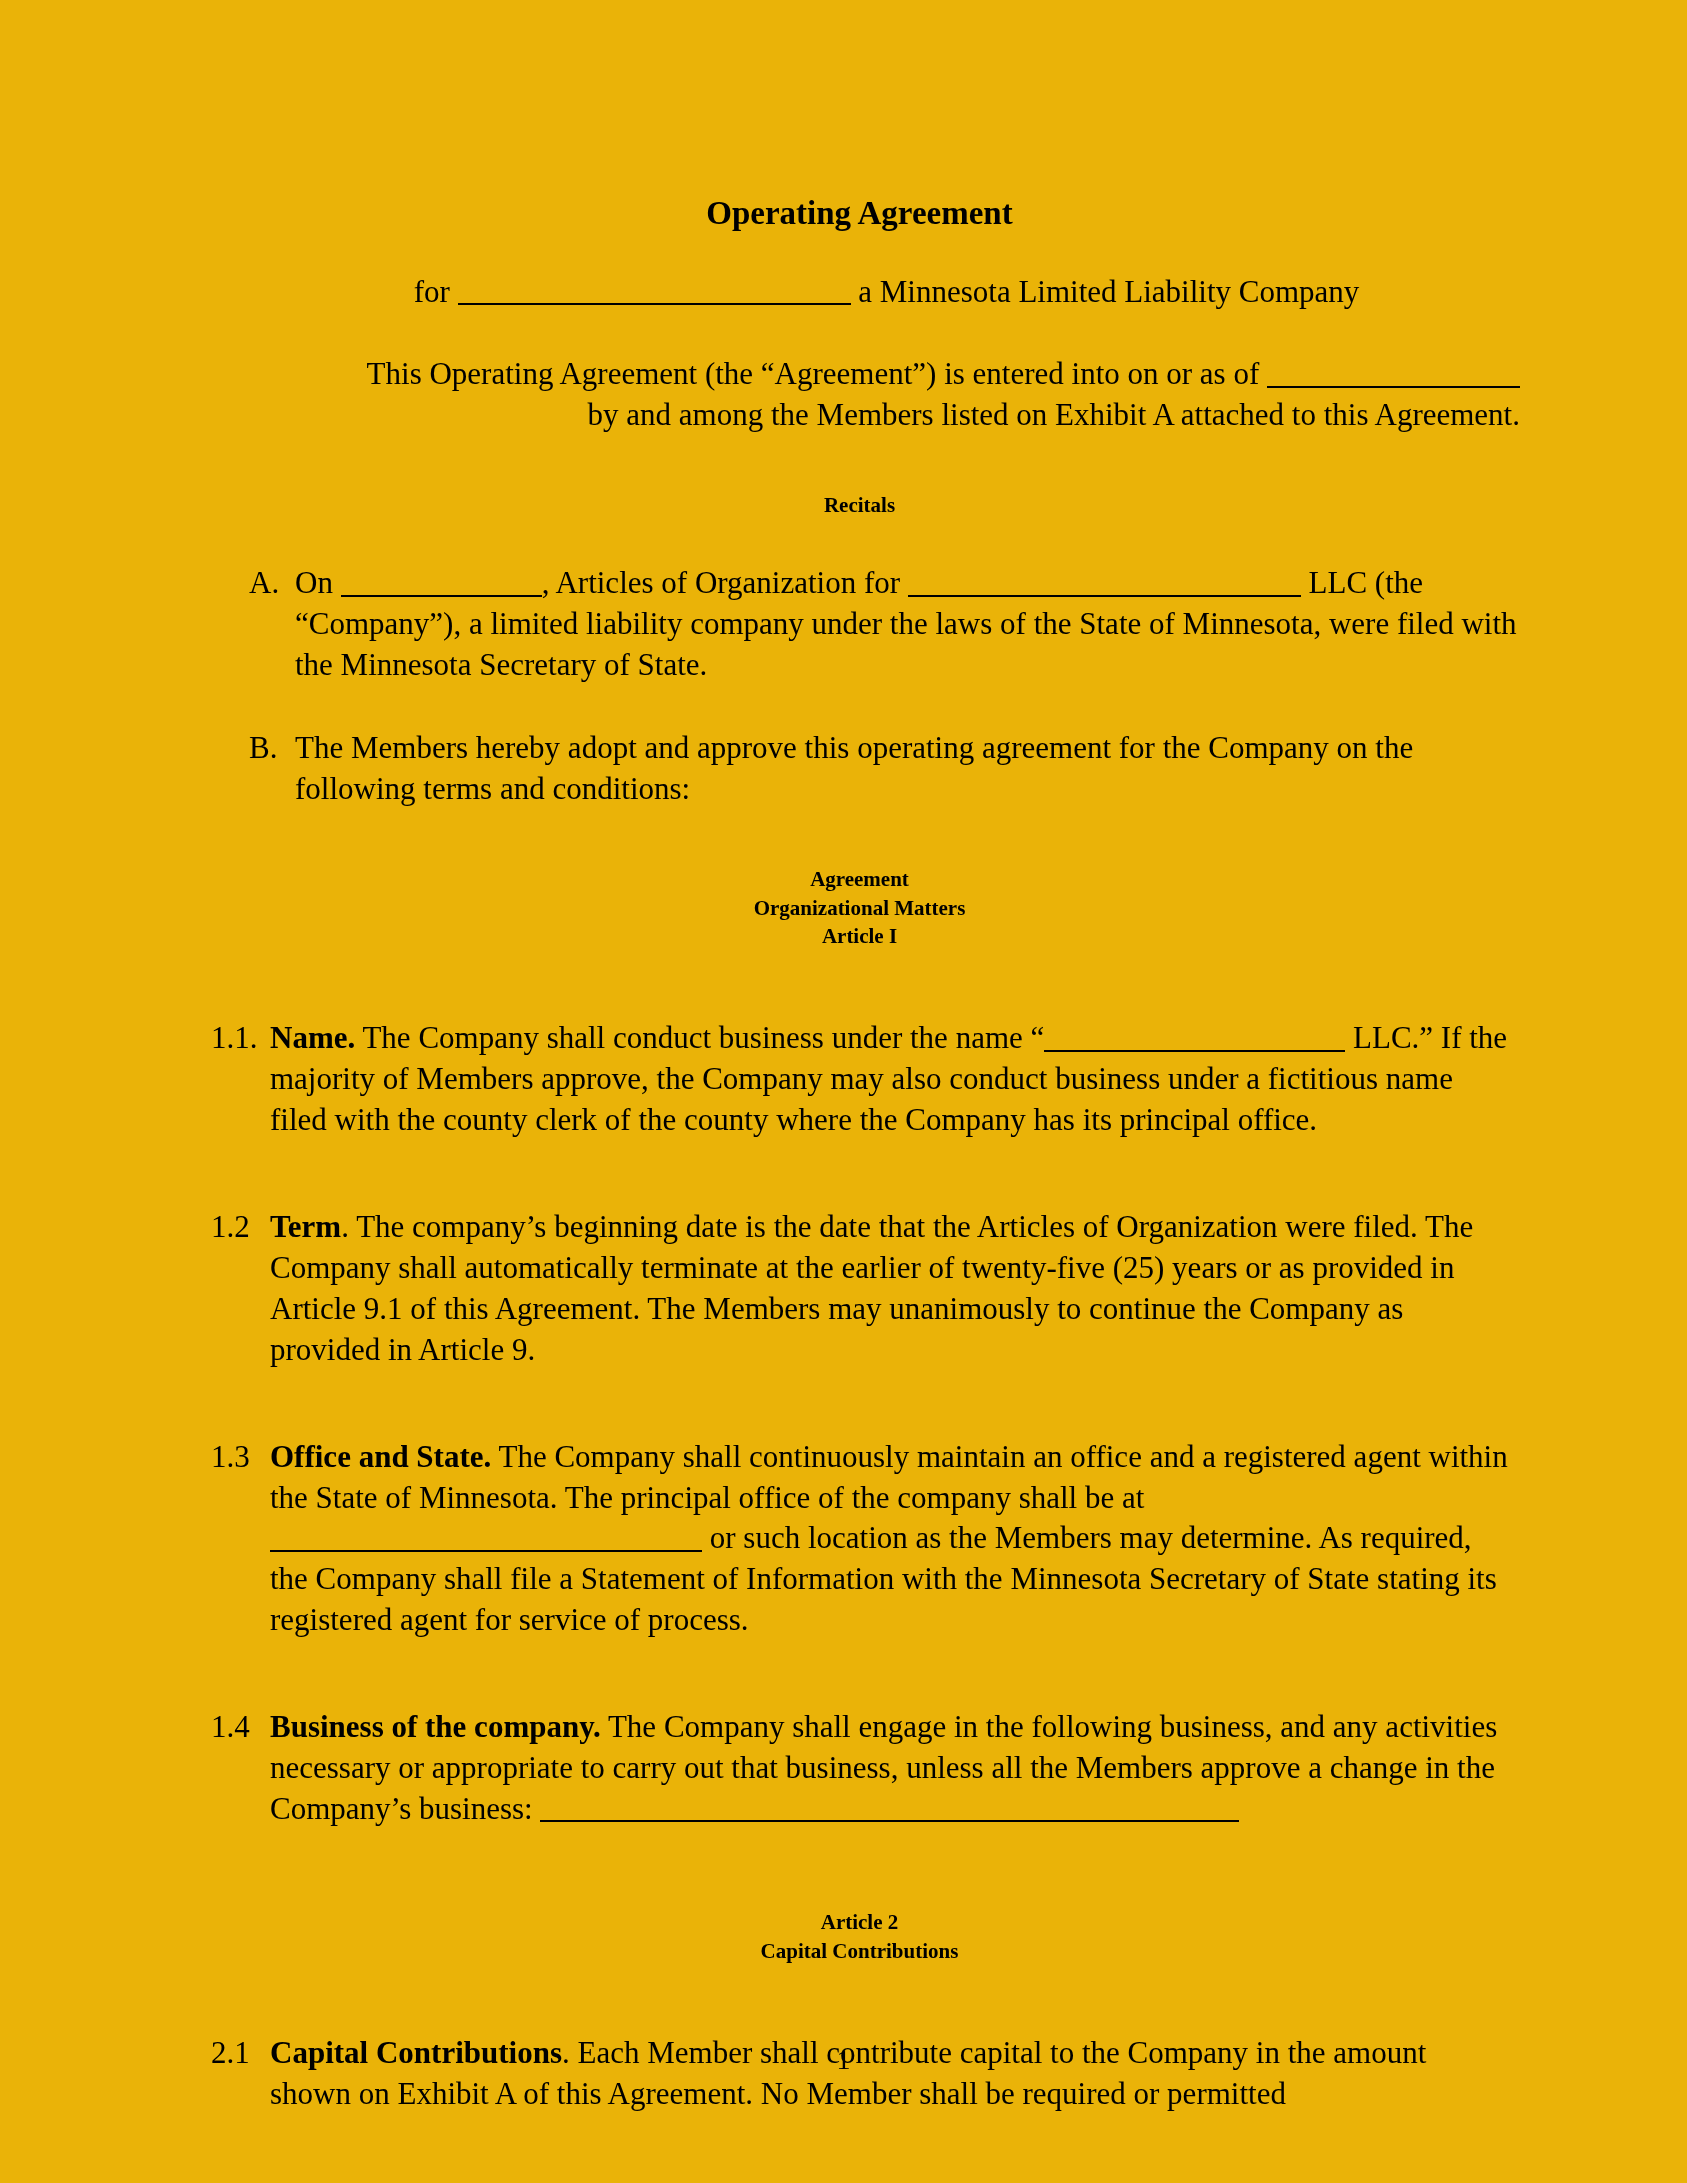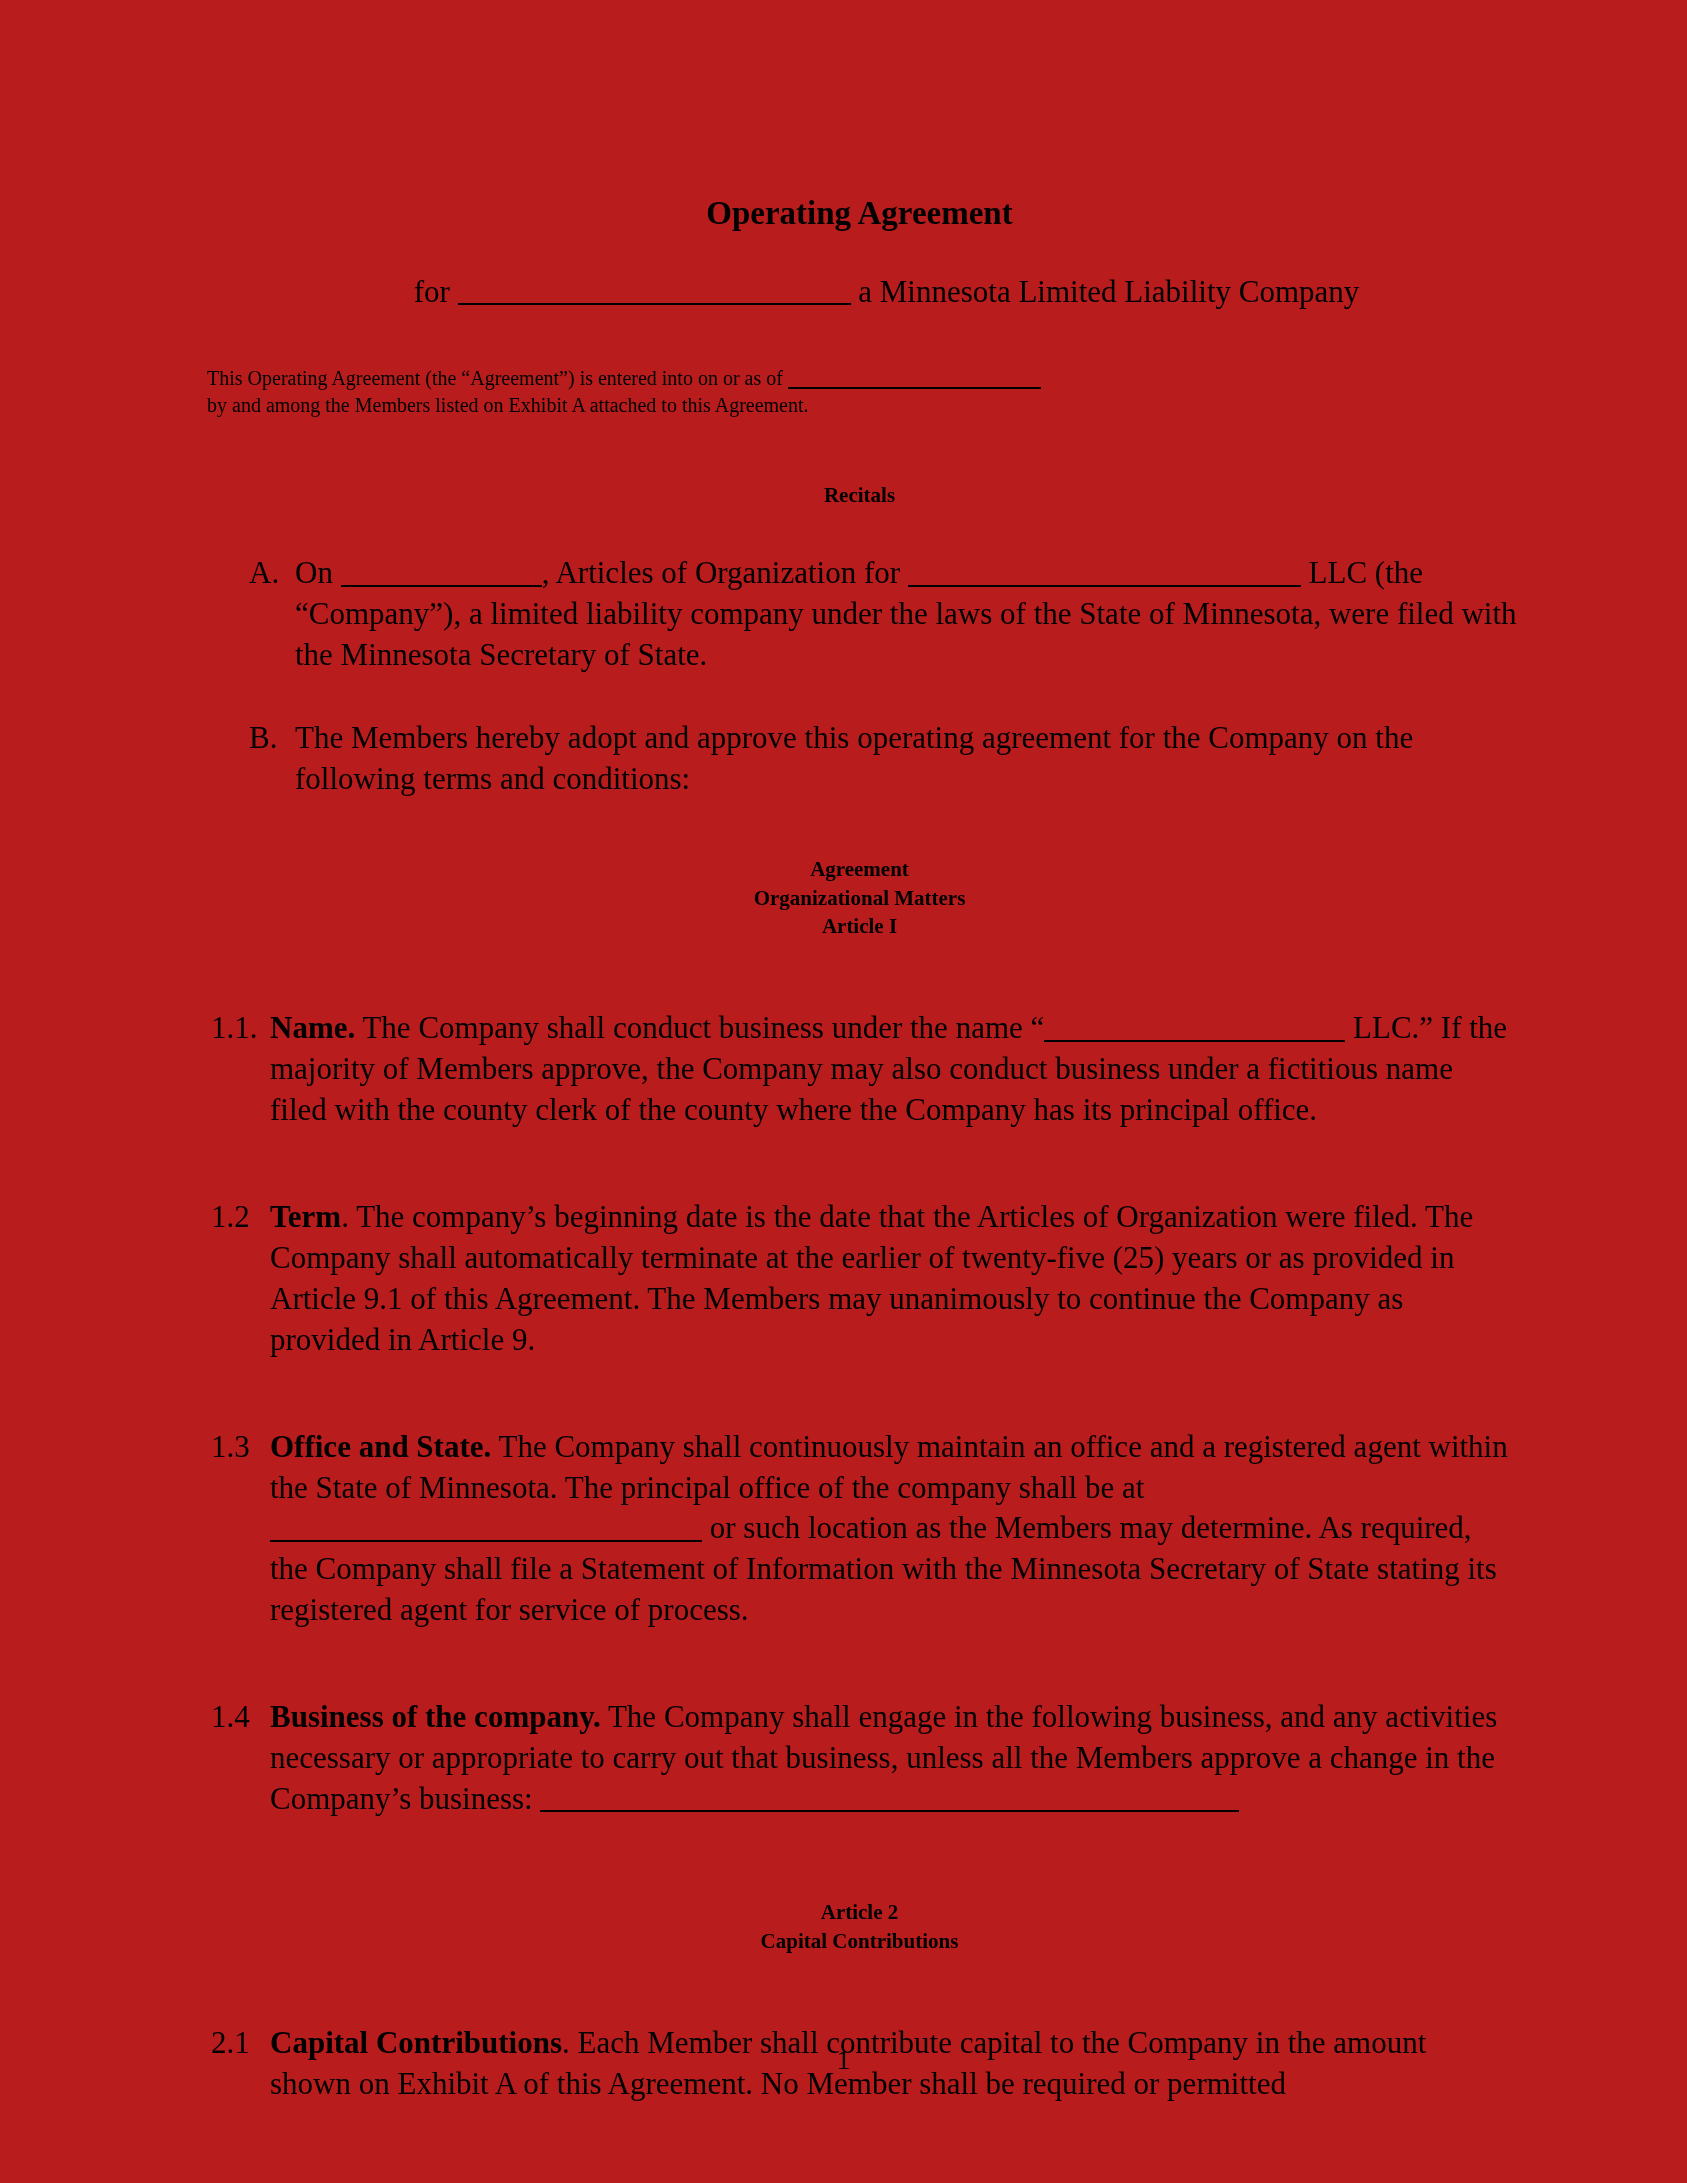--- a/index.html
+++ b/index.html
@@ -8,21 +8,21 @@
     background: #ffffff;
   }
   body {
     font-family: "Liberation Serif", "DejaVu Serif", serif;
     color: #000000;
   }
   .page {
     position: relative;
     width: 1687px;
     height: 2184px;
-    background: #b91c1c;
+    background: #eab308;
     margin: 0 auto;
     box-sizing: border-box;
     overflow: hidden;
   }
   .content {
     position: absolute;
     left: 199px;
     top: 0;
     width: 1321px;
   }
@@ -41,23 +41,24 @@
     margin: 0;
     padding-top: 37px;
     font-size: 31px;
     line-height: 1.35;
     text-align: center;
     padding-left: 54px;
     white-space: nowrap;
   }
 
   p.body-para {
-    margin: 8px;
-    font-size: 20px;
+    margin: 0;
+    font-size: 31px;
     line-height: 1.32;
+    text-align: right;
   }
   .spacer-md { height: 42px; }
   .spacer-lg { height: 54px; }
   .spacer-xl { height: 65px; }
 
   .center-head {
     text-align: center;
     font-weight: bold;
     font-size: 21px;
     line-height: 1.28;

